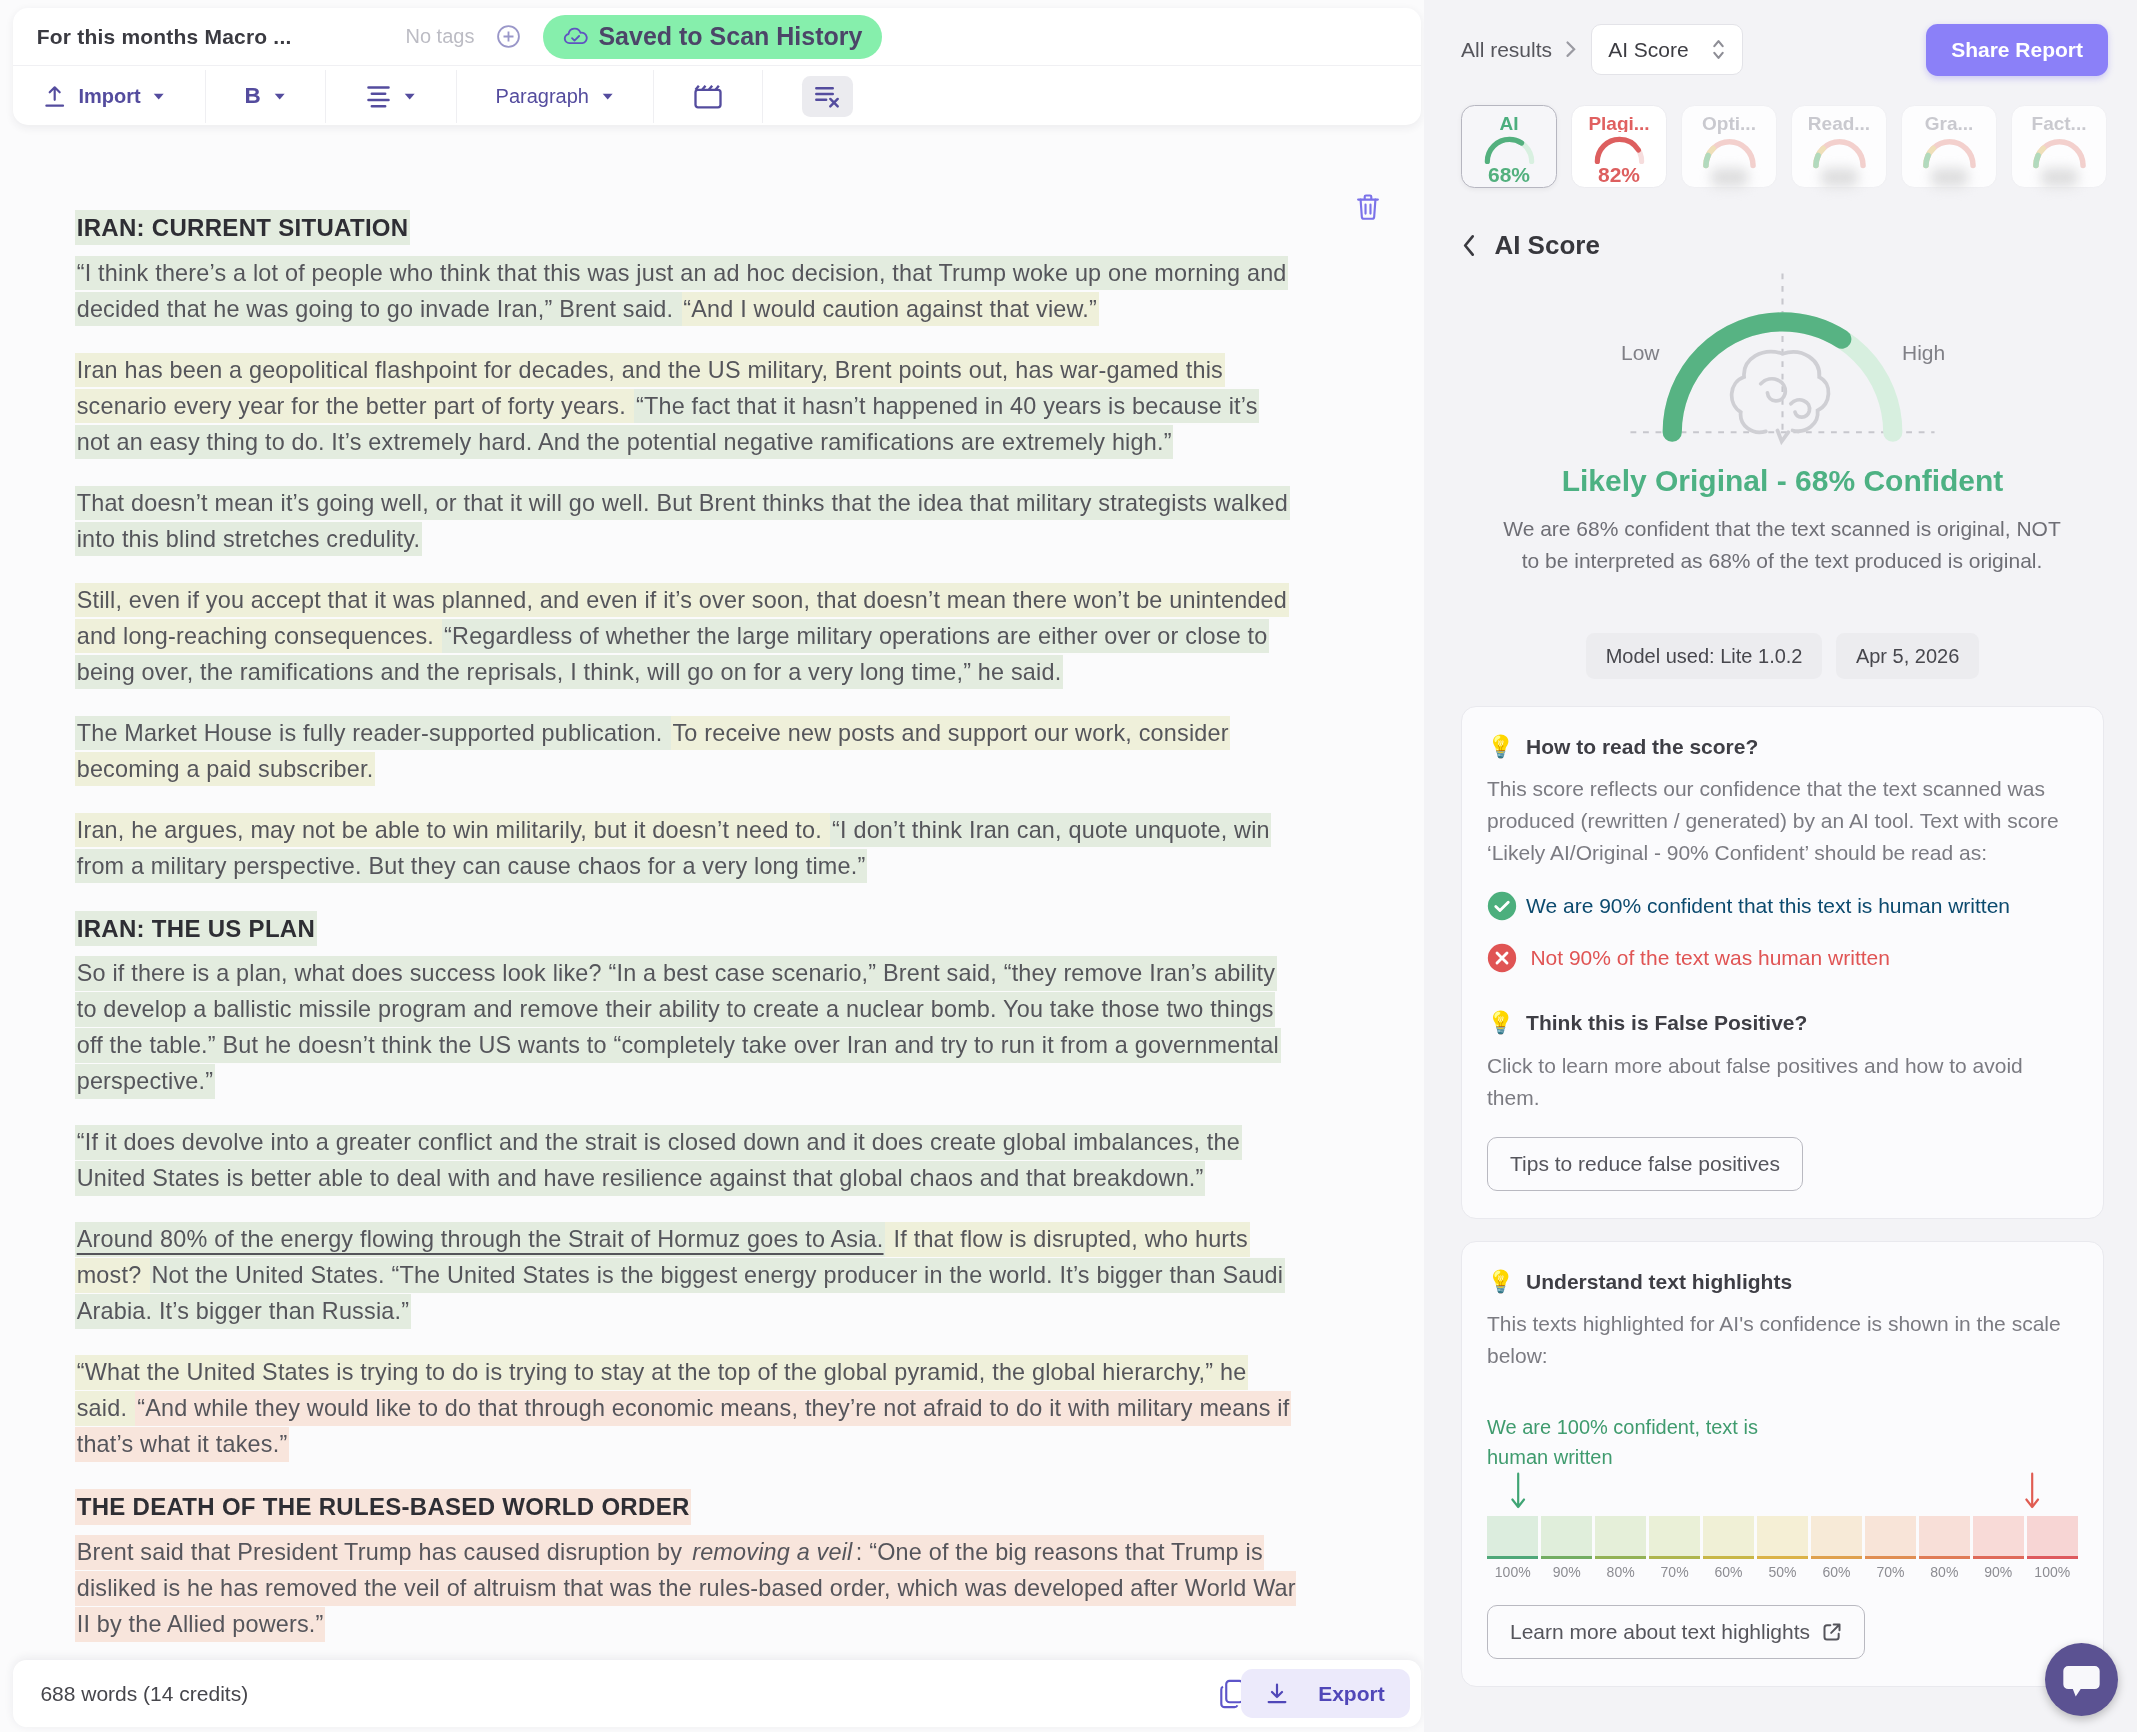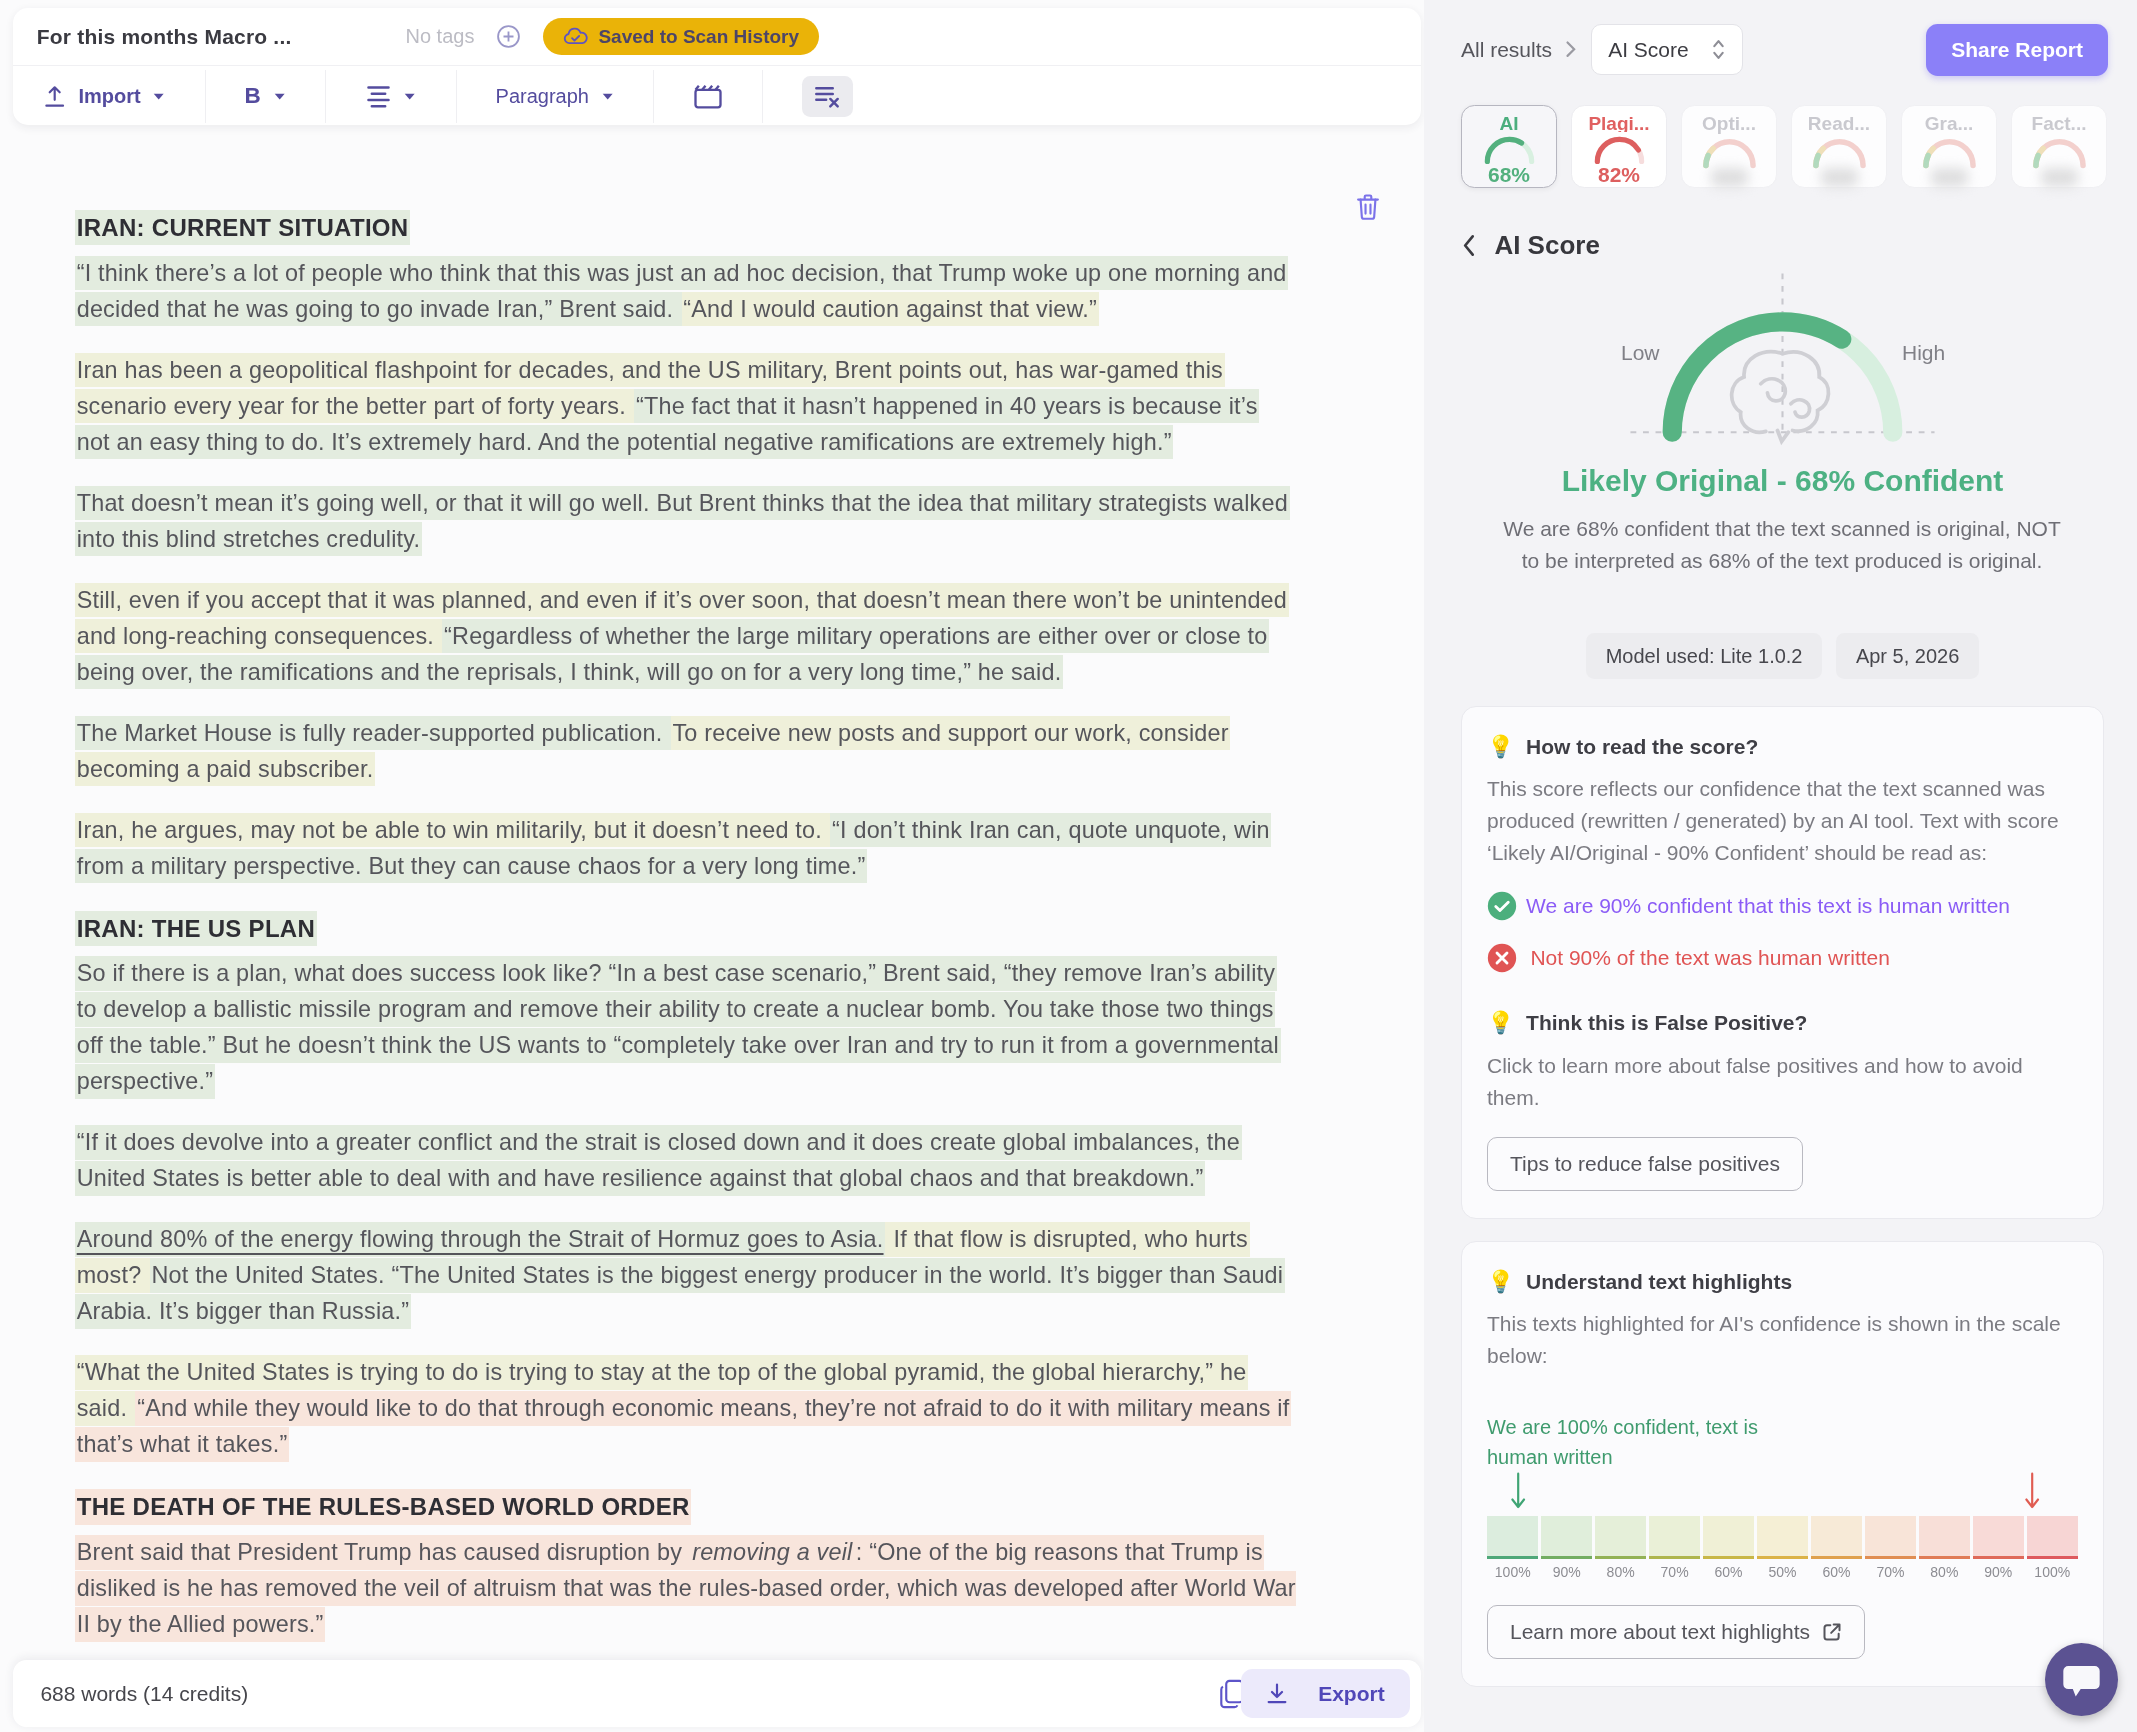--- a/index.html
+++ b/index.html
@@ -8,21 +8,21 @@
   #app { position:relative; width:2137px; height:1732px; }
 
   
   .left-pane { position:absolute; left:0; top:0; width:1424px; height:1732px; background:#fbfbfc;text-decoration:underline; }
   .top-card { position:absolute; left:13.4px; top:8.3px; width:1408px; height:117px; background:#fff;
               border-radius:15px; box-shadow:0 2.5px 8.3px rgba(40,40,60,.07); }
   .title-row { position:absolute; left:0; top:0; width:100%; height:58px; display:flex; align-items:center; padding:0 23.4px; gap:22px; border-bottom:0.8px solid #f0f0f3; }
   .doc-title { font-size:21px; font-weight:700; color:#3a3a41; letter-spacing:0.2px; }
   .no-tags { font-size:20px; color:#bcbcc4; margin-left:92px; }
   .plus-circ { width:25px; height:25px; color:#9a97c9; }
-  .saved-pill { display:flex; align-items:center; gap:10px; background:#eab308; border-radius:834px; padding:7.5px 20px; font-size:19px; color:#4c4568; font-weight:600; }
+  .saved-pill { display:flex; align-items:center; gap:10px; background:#86efac; border-radius:834px; padding:7.5px 20px; font-size:25px; color:#4c4568; font-weight:600; }
   .toolbar { position:absolute; left:0; top:59px; width:100%; height:58px; display:flex; align-items:center; padding:0 30px; color:#544c9e;gap:11px; }
   .tb-group { display:flex; align-items:center; gap:11.7px; }
   .tb-label { font-size:20px; font-weight:600; color:#544c9e; }
   .tb-div { width:0.8px; height:53px; background:#efeff2; margin:0 28px; }
   .caret { width:13.4px; height:8.3px; }
   .tb-btn { display:flex; align-items:center; gap:11.7px; cursor:pointer; }
   .bold-b { font-size:22.5px; font-weight:800; }
   .clearfmt-btn { background:#ebebef; border-radius:8.3px; padding:8.3px 11.7px; display:flex; align-items:center; }
 
   .trash-btn { position:absolute; left:1354px; top:192px; width:28px; height:30px; color:#7b72e9; }
@@ -78,21 +78,21 @@
   .chips { position:absolute; left:37px; top:633px; width:643px; display:flex; justify-content:center; gap:13.4px; }
   .chip { background:#ececef; border-radius:8.3px; padding:11.7px 20px; font-size:20px; color:#47474d; }
 
   .info-card { position:absolute; left:37px; width:643px; background:#fbfbfd; border:1.3px solid #e9e9ee; border-radius:15px; padding:27px 25px; }
   .card-how { top:706px; }
   .card-hl  { top:1241px; }
   .card-title { display:flex; align-items:center; gap:11.7px; font-size:21px; font-weight:700; color:#3e3e45; }
   .bulb { font-size:22px; }
   .card-body { margin-top:13.4px; font-size:21px; line-height:32px; color:#7b7b82; }
   .readline { display:flex; align-items:center; gap:13.4px; margin-top:22px; font-size:21px; }
-  .readline.ok  { color:#8b5cf6;gap:9px; }
+  .readline.ok  { color:#0c4a6e;gap:9px; }
   .readline.bad { color:#e05454; }
   .ricon { width:30px; height:30px; flex:0 0 30px; }
   .fp-title { margin-top:37px; }
   .tips-btn { margin-top:23.4px; display:inline-block; background:transparent; border:1.3px solid #b9b9c1; border-radius:10px;
               padding:14px 22px; font-size:21px; color:#55555c; }
 
   .hl-labels { margin-top:40px; display:flex; justify-content:space-between; }
   .hl-left  { font-size:20px; line-height:30px; color:#3f9b6e; }
   .hl-right { font-size:20px; line-height:30px; color:#e05c52; text-align:center; }
   .arrow-row { position:relative; height:42px; }

